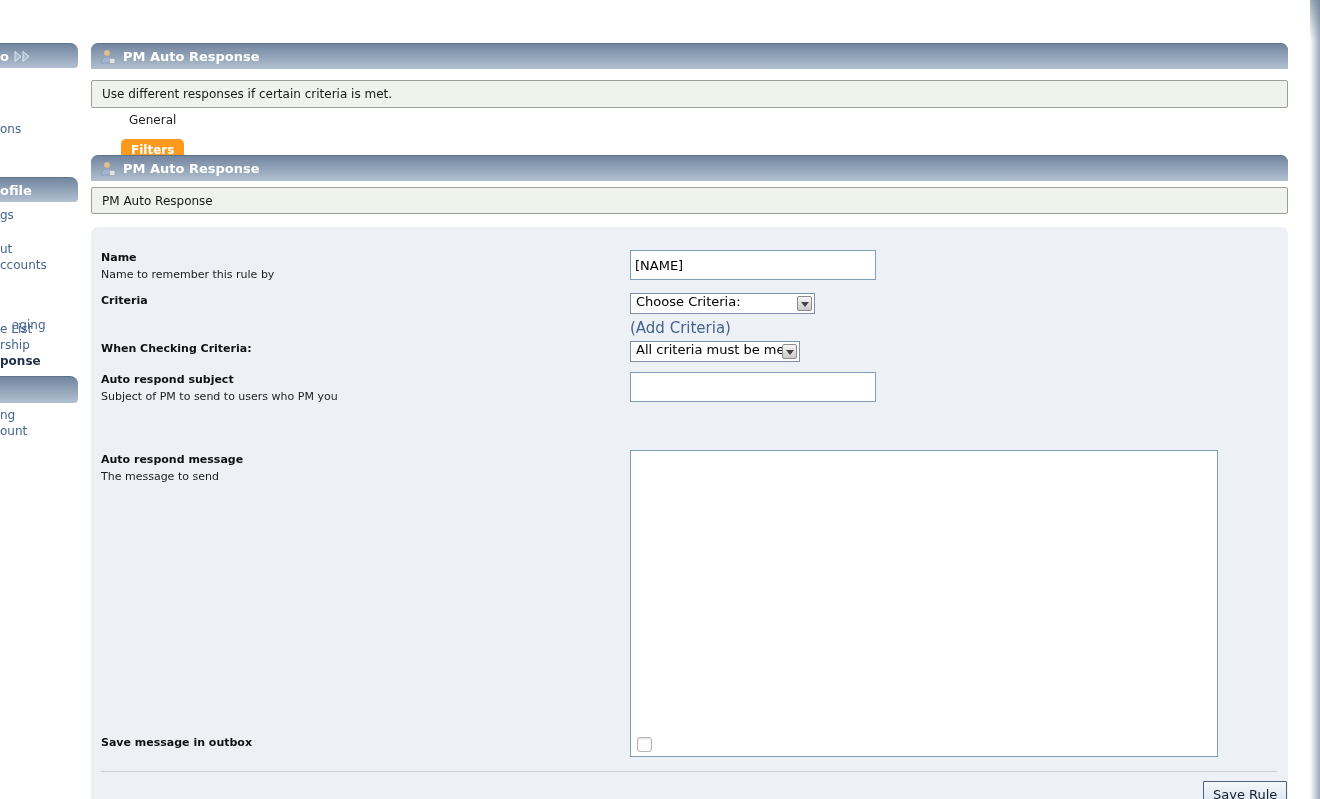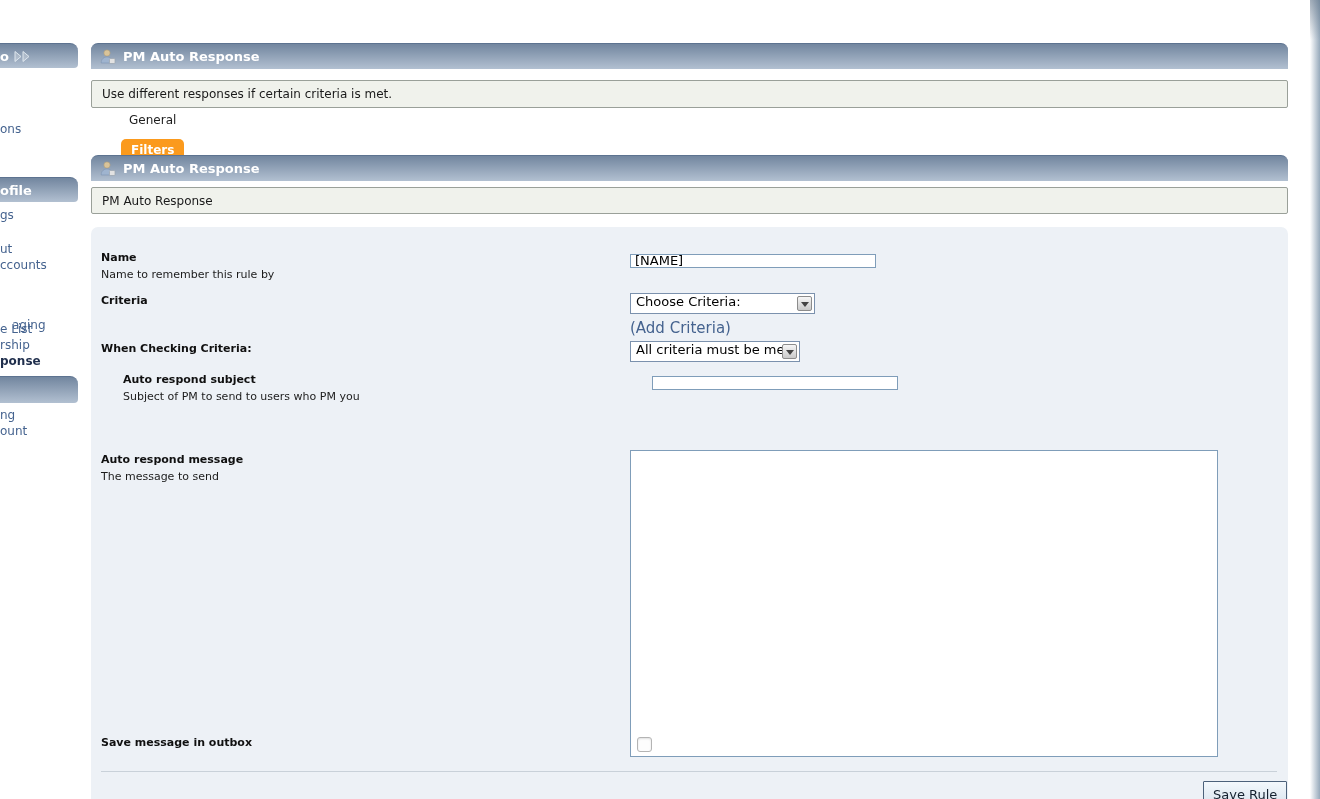--- a/index.html
+++ b/index.html
@@ -68,21 +68,21 @@
   .panel{
     position:absolute;left:0;top:227px;width:1197px;height:585px;box-sizing:border-box;
     background:#edf1f6;border-radius:7px 7px 0 0;
   }
   .frow{position:absolute;left:10px;width:1180px;}
   .flabel{font-size:11px;font-weight:bold;color:#101010;line-height:16px;}
   .fdesc{font-size:11px;color:#1c1c1c;margin-top:2px;line-height:14px;}
   .fctrl{position:absolute;left:529px;top:0;}
 
   .text-input{
-    width:246px;height:14px;box-sizing:border-box;border:1px solid #7f9db9;
+    width:246px;height:30px;box-sizing:border-box;border:1px solid #7f9db9;
     background:#ffffff;font-family:"DejaVu Sans","Liberation Sans",sans-serif;
     font-size:13px;color:#000;padding:0 4px;outline:none;
   }
   .fake-select{
     position:relative;height:21px;box-sizing:border-box;border:1px solid #7b91ad;
     background:#ffffff;font-size:13px;color:#000;cursor:default;
     display:flex;align-items:flex-start;padding:0 22px 0 5px;white-space:nowrap;
   }
   .dd-btn{
     position:absolute;right:2px;top:2px;width:15px;height:15px;box-sizing:border-box;
@@ -212,21 +212,21 @@
       <div class="frow" style="top:114px;">
         <div class="flabel">When Checking Criteria:</div>
         <div class="fctrl">
           <div class="fake-select" style="width:170px;padding-right:18px;">
             <span>All criteria must be met</span>
             <span class="dd-btn"></span>
           </div>
         </div>
       </div>
 
-      <div class="frow" style="top:145px;margin-left:22px;">
+      <div class="frow" style="top:145px;">
         <div class="flabel">Auto respond subject</div>
         <div class="fdesc">Subject of PM to send to users who PM you</div>
         <div class="fctrl">
           <input class="text-input" type="text" value="" style="">
         </div>
       </div>
 
       <div class="frow" style="top:189px;margin-top:36px;">
         <div class="flabel">Auto respond message</div>
         <div class="fdesc">The message to send</div>

